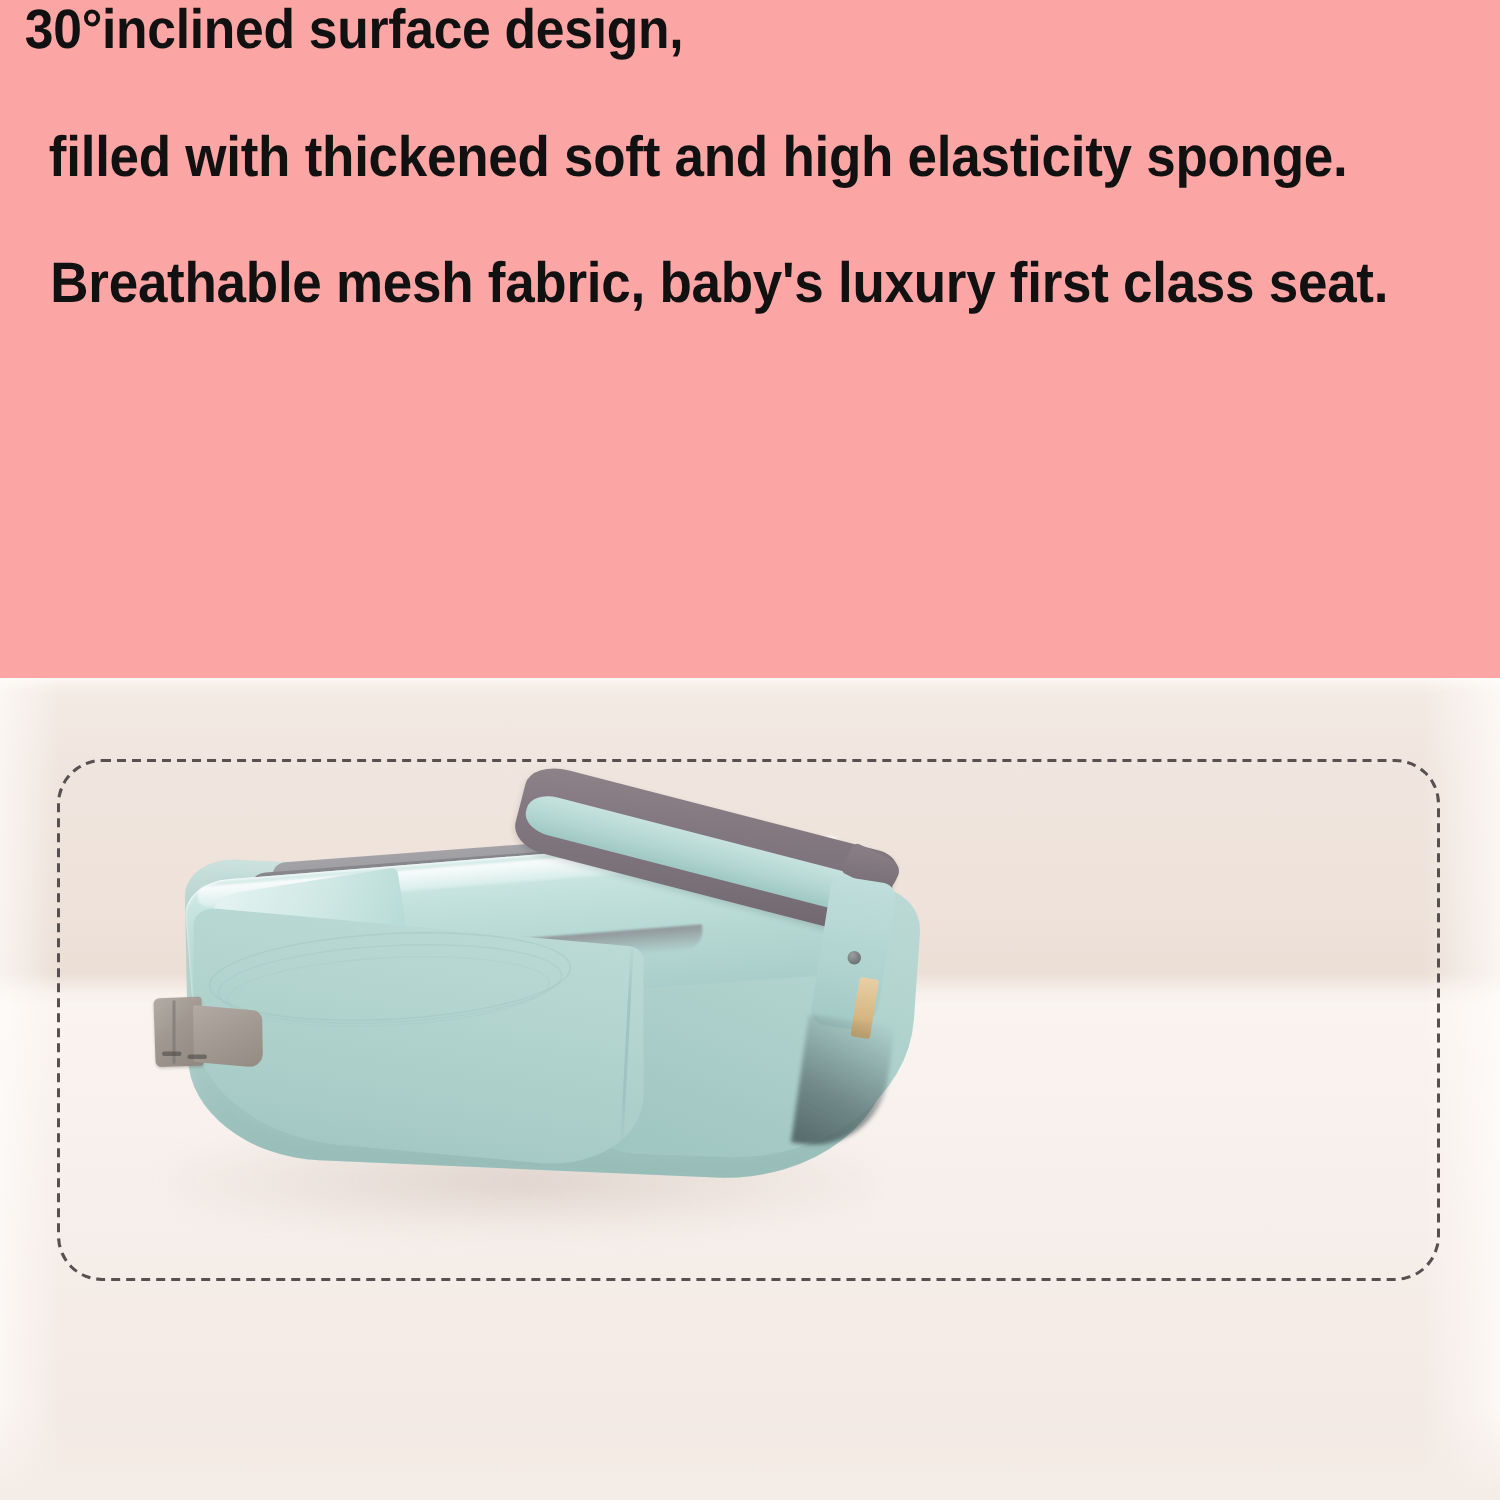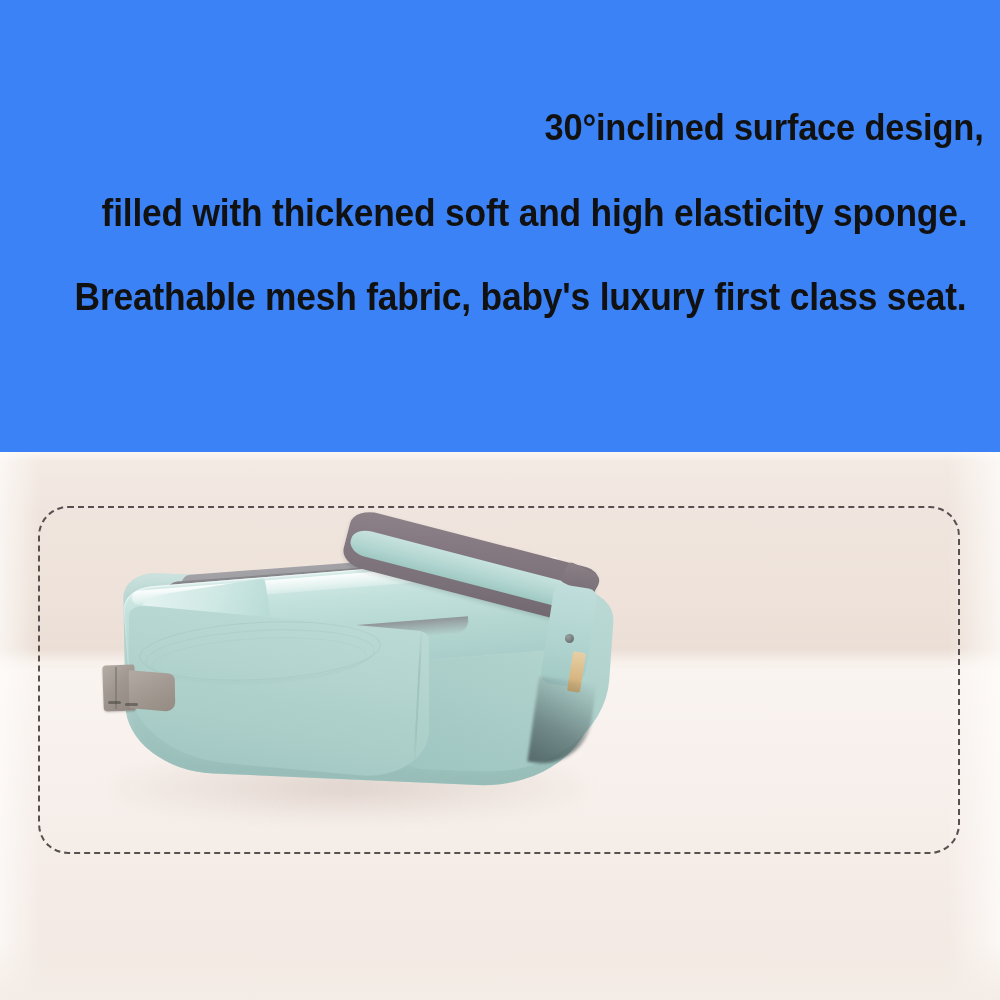--- a/index.html
+++ b/index.html
@@ -19,26 +19,25 @@
     background: #fffefe;
   }
 
   
   .copy-block {
     position: absolute;
     left: 0;
     top: 0;
     width: 1000px;
     height: 455px;
-    background: #3b82f6;
+    background: #fca5a5;
     display: flex;
     flex-direction: column;
-    align-items: flex-end;
+    align-items: flex-start;
     justify-content: flex-start;
-    padding-top: 108px;
     box-sizing: border-box;
   }
 
   .copy-line {
     color: #111111;
     font-family: "Liberation Sans", sans-serif;
     font-weight: 700;
     font-size: 37px;
     line-height: 1.06;
     letter-spacing: -0.2px;

